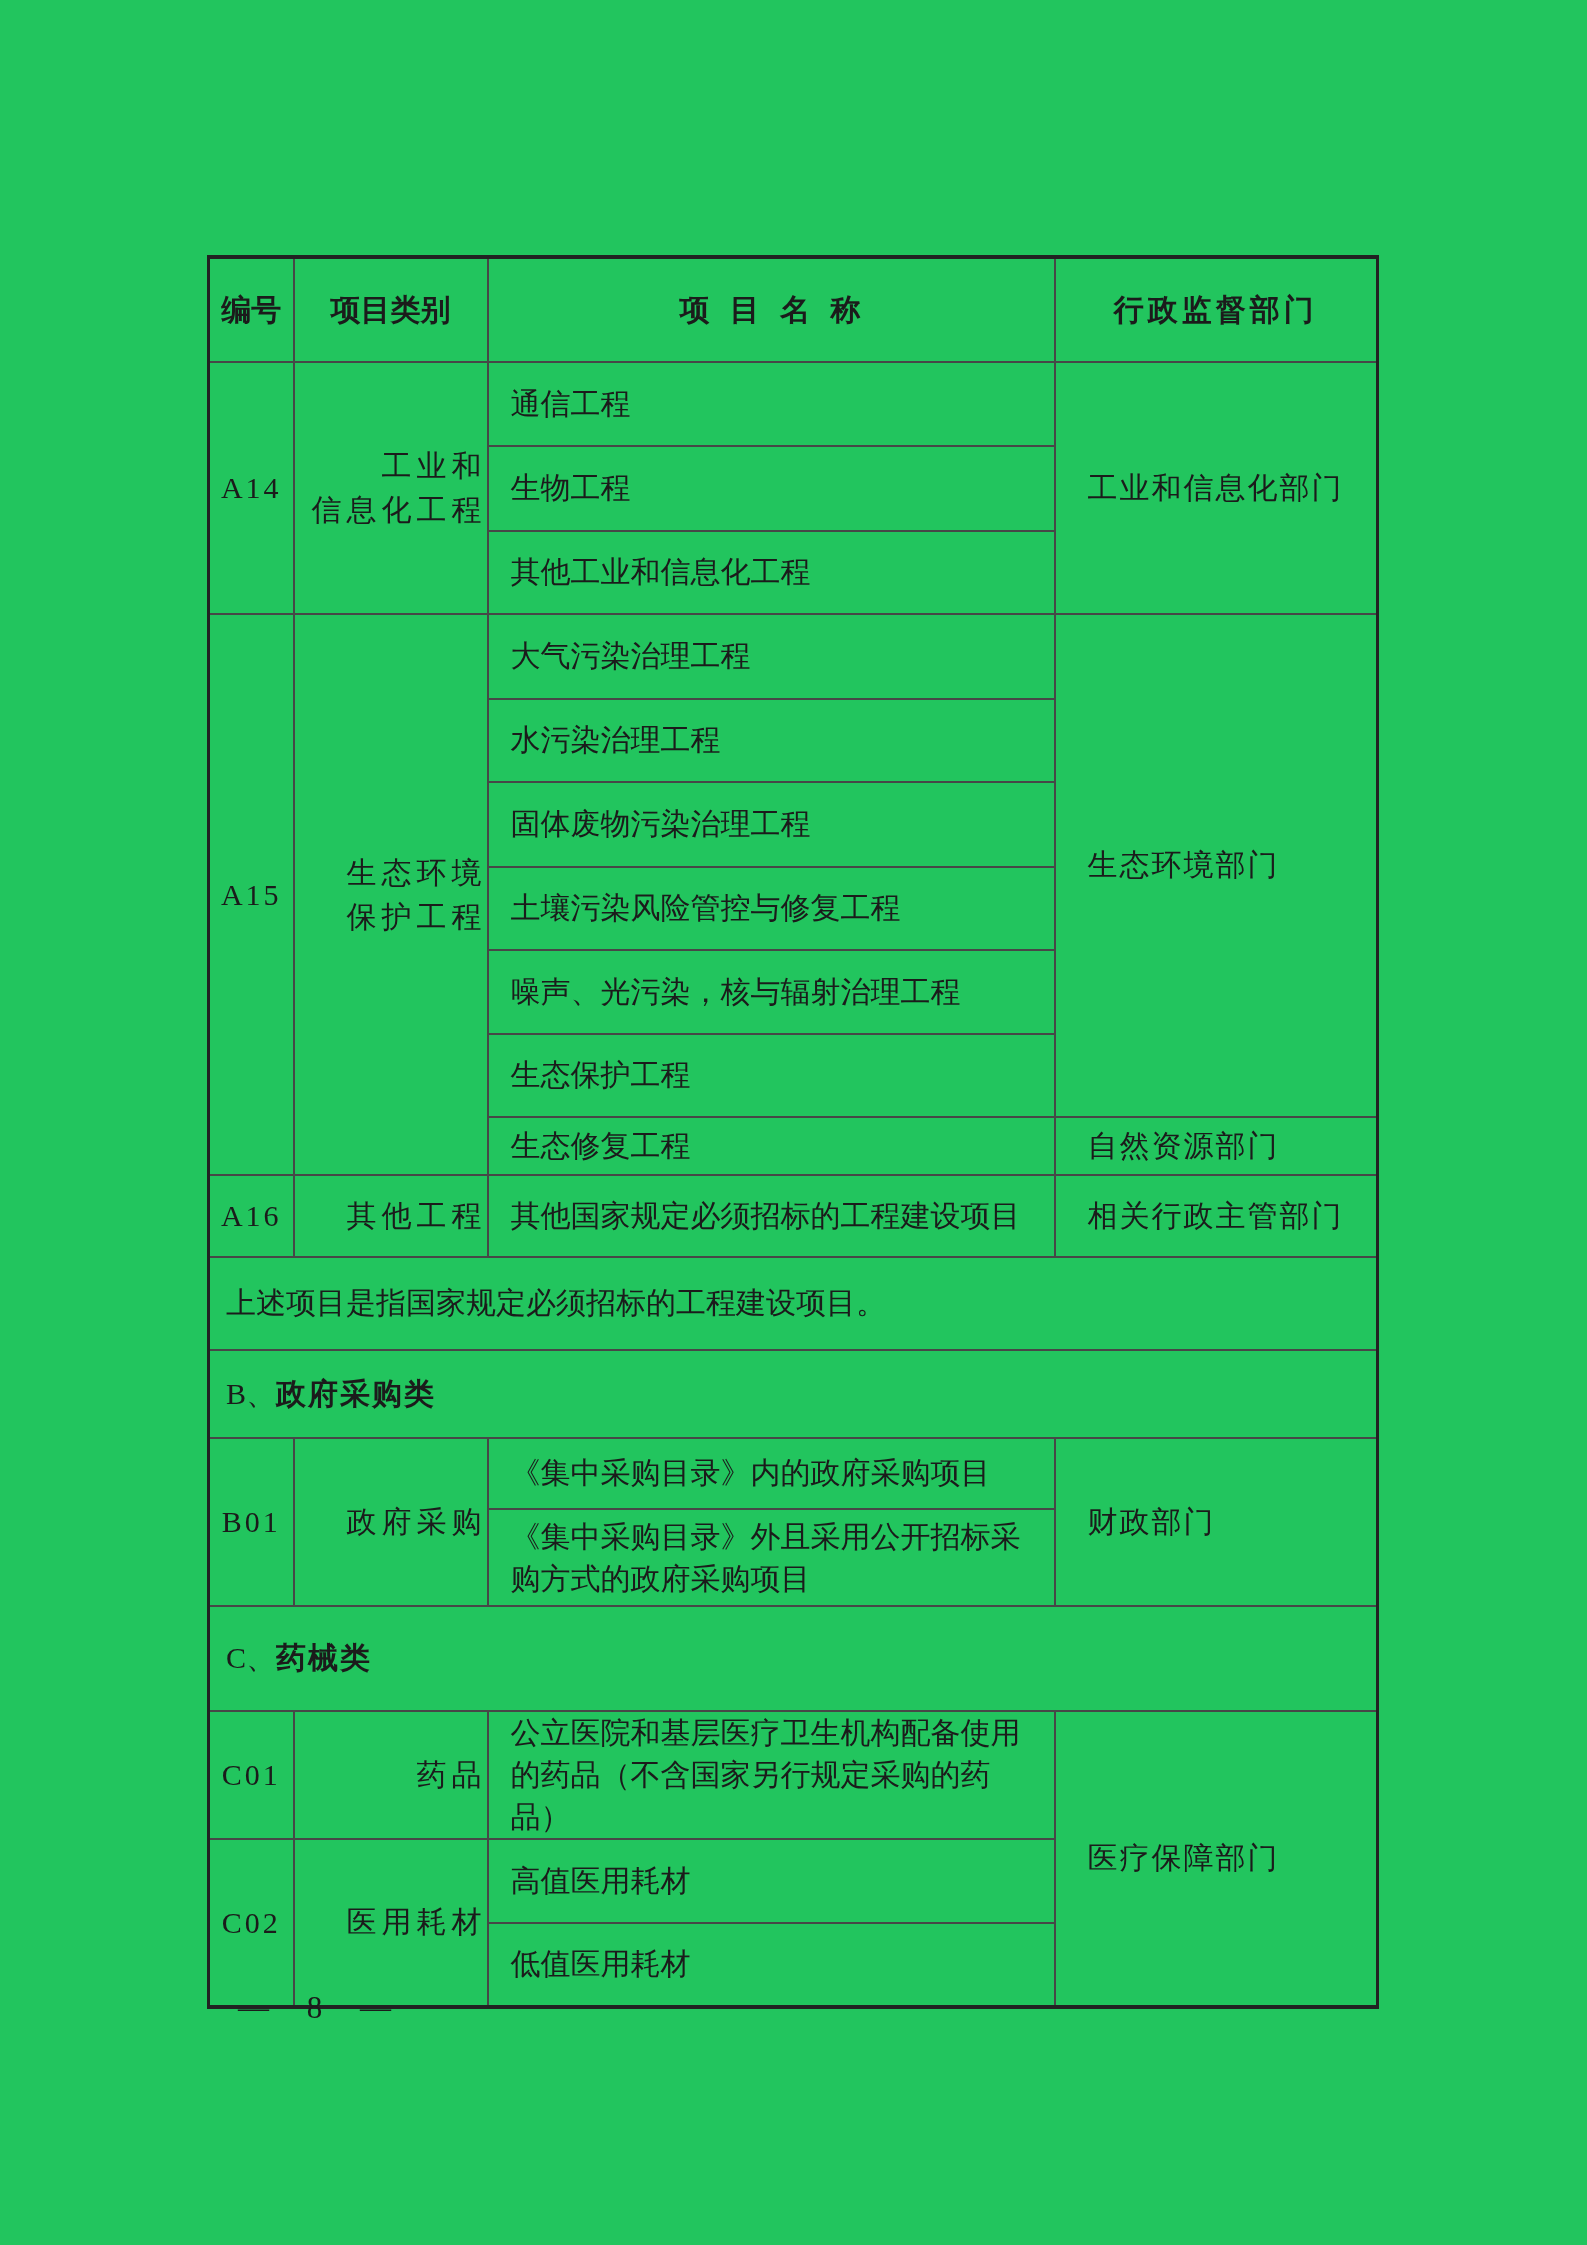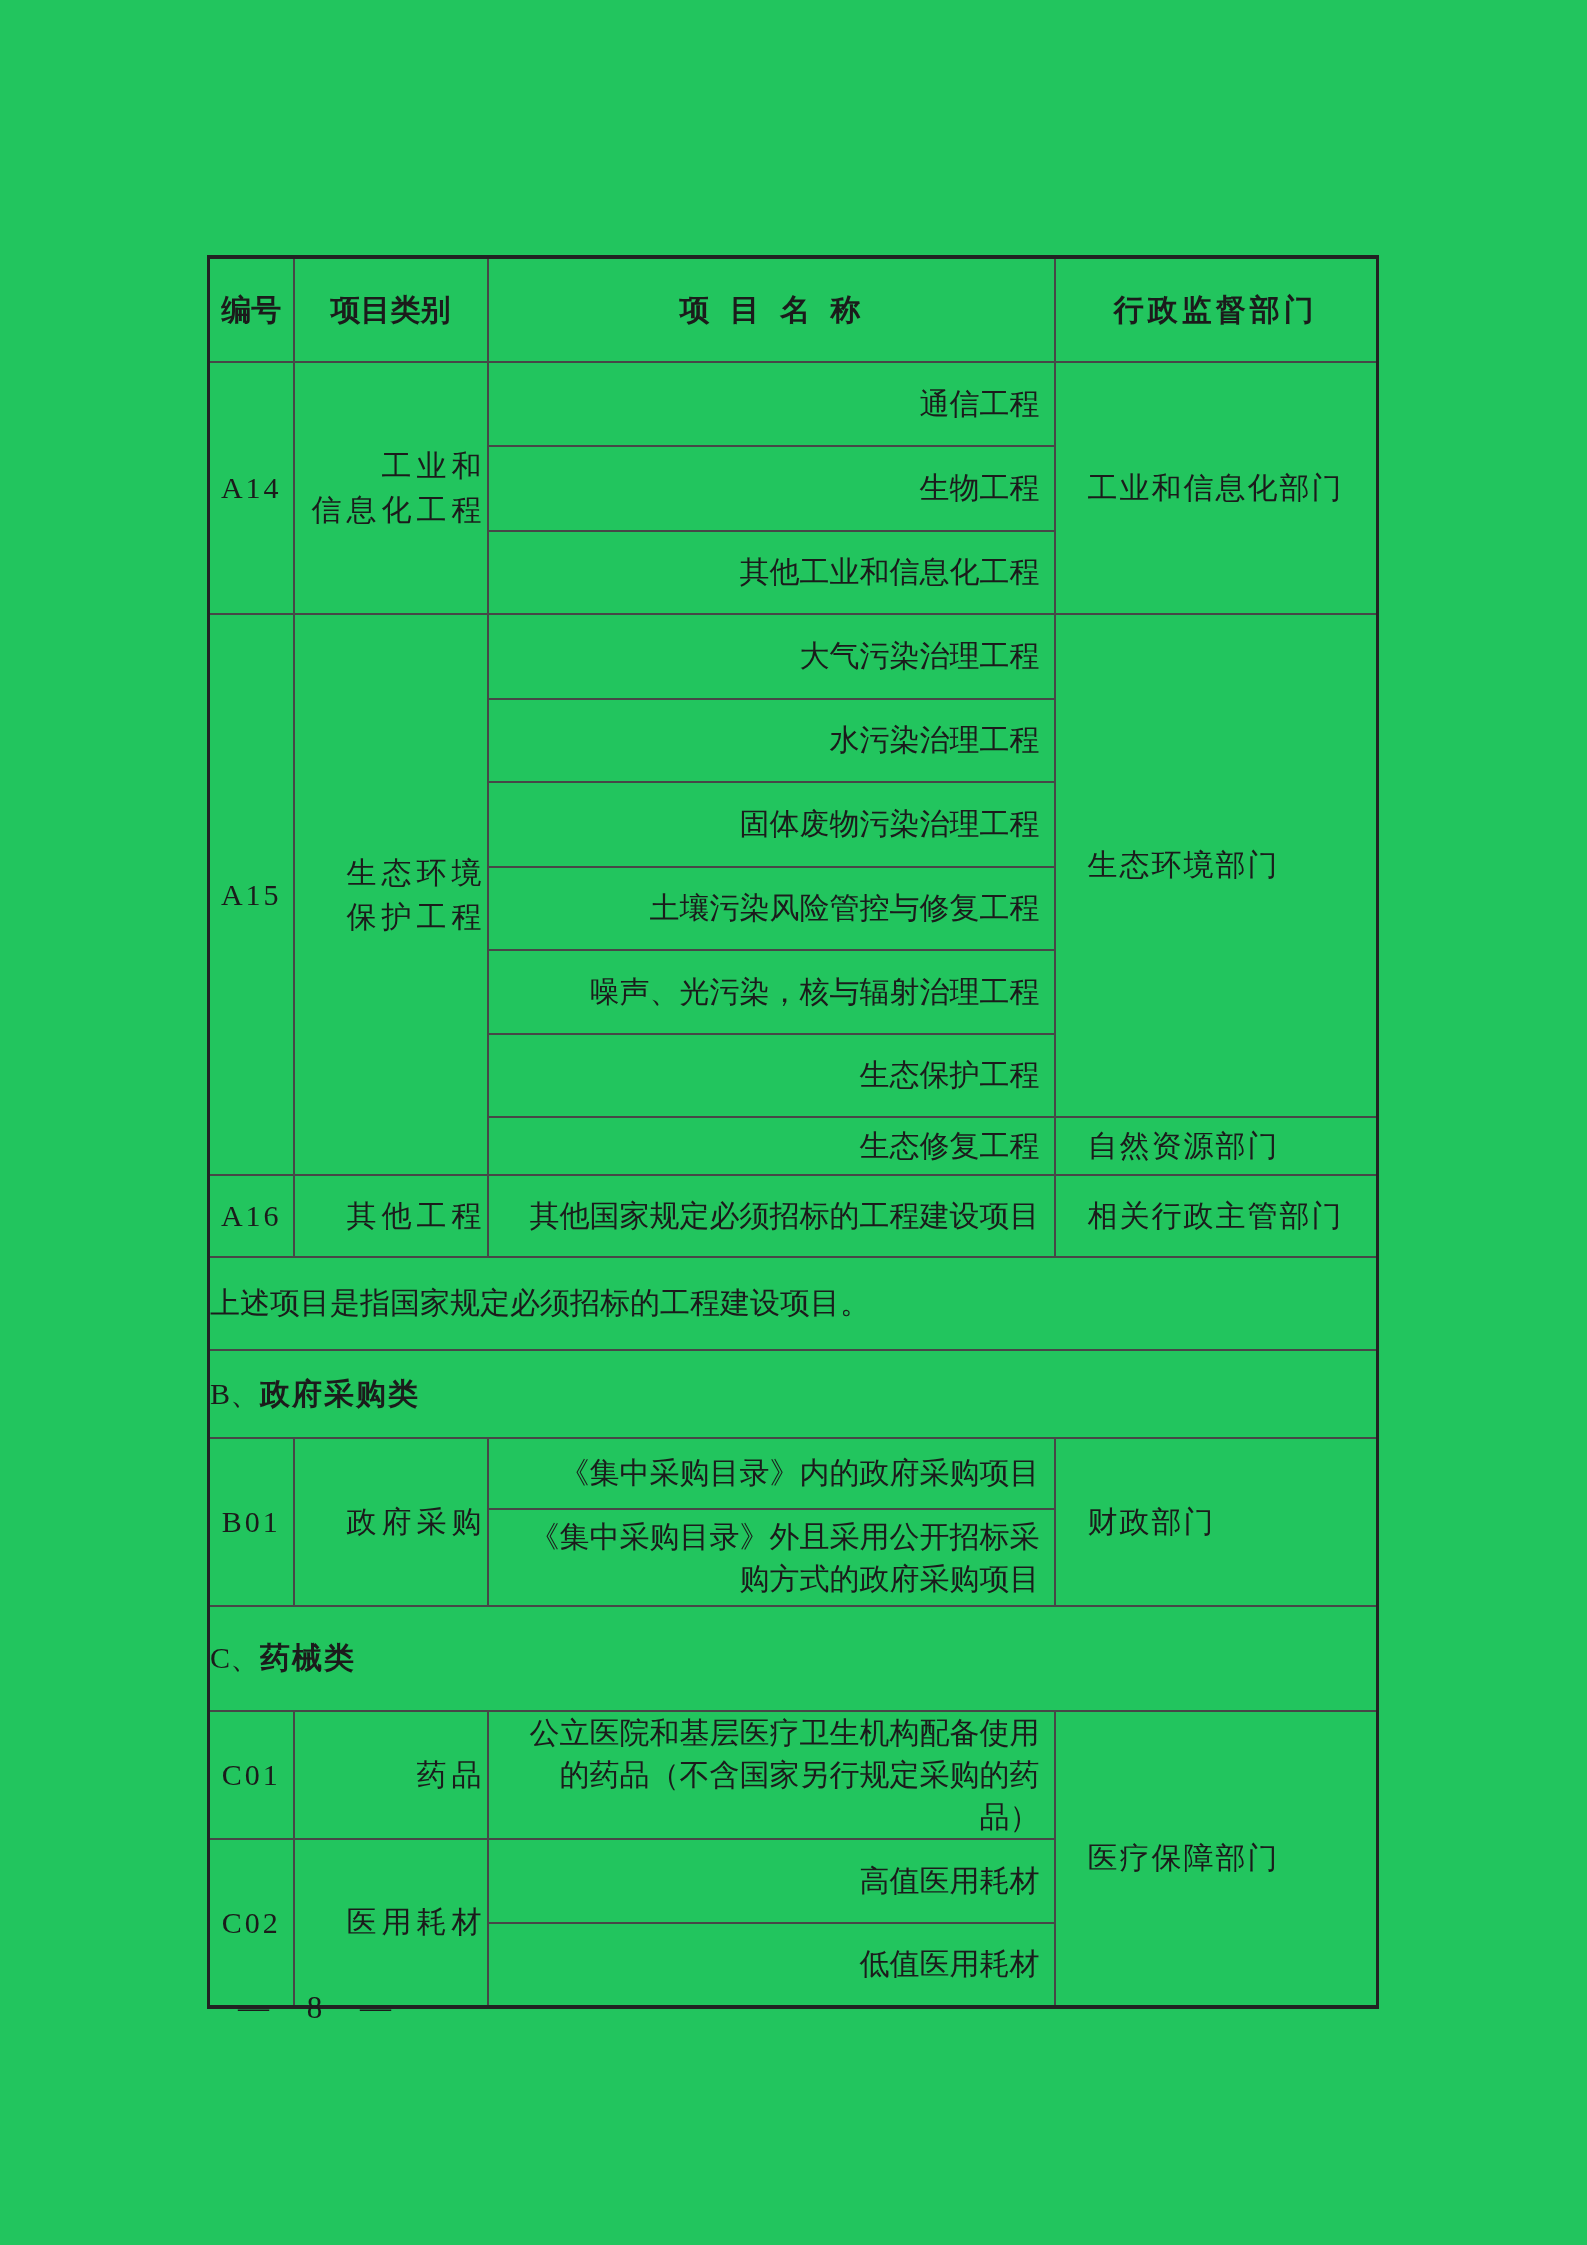--- a/index.html
+++ b/index.html
@@ -32,24 +32,24 @@
     font-family:"Liberation Sans","DejaVu Sans",sans-serif;
     font-weight:700;
     font-size:30px;
     text-align:center;
   }
   th.h-name{word-spacing:8px;letter-spacing:2px;}
   th.h-dept{letter-spacing:4px;}
   td.code{text-align:center;letter-spacing:3px;}
   td.cat{text-align:right;letter-spacing:5px;}
   td.cat .cat-line{line-height:44px;}
-  td.name{text-align:right;padding-left:22px;padding-right:14px;border-radius:21px;}
+  td.name{text-align:left;padding-left:22px;padding-right:14px;border-radius:21px;}
   td.name.two-line{line-height:42px;}
   td.dept{letter-spacing:2px;padding-left:32px;}
-  td.full-row{text-align:left;}
+  td.full-row{text-align:left;padding-left:16px;}
   .sec-prefix{font-family:"Liberation Serif","DejaVu Serif",serif;font-weight:400;}
   .sec-label{font-family:"Liberation Sans","DejaVu Sans",sans-serif;font-weight:700;letter-spacing:2px;}
   .page-footer{
     position:absolute;
     left:238px;top:1990px;
     font-size:31px;
     letter-spacing:2px;
     word-spacing:26px;
     color:#1b1b1b;
   }

